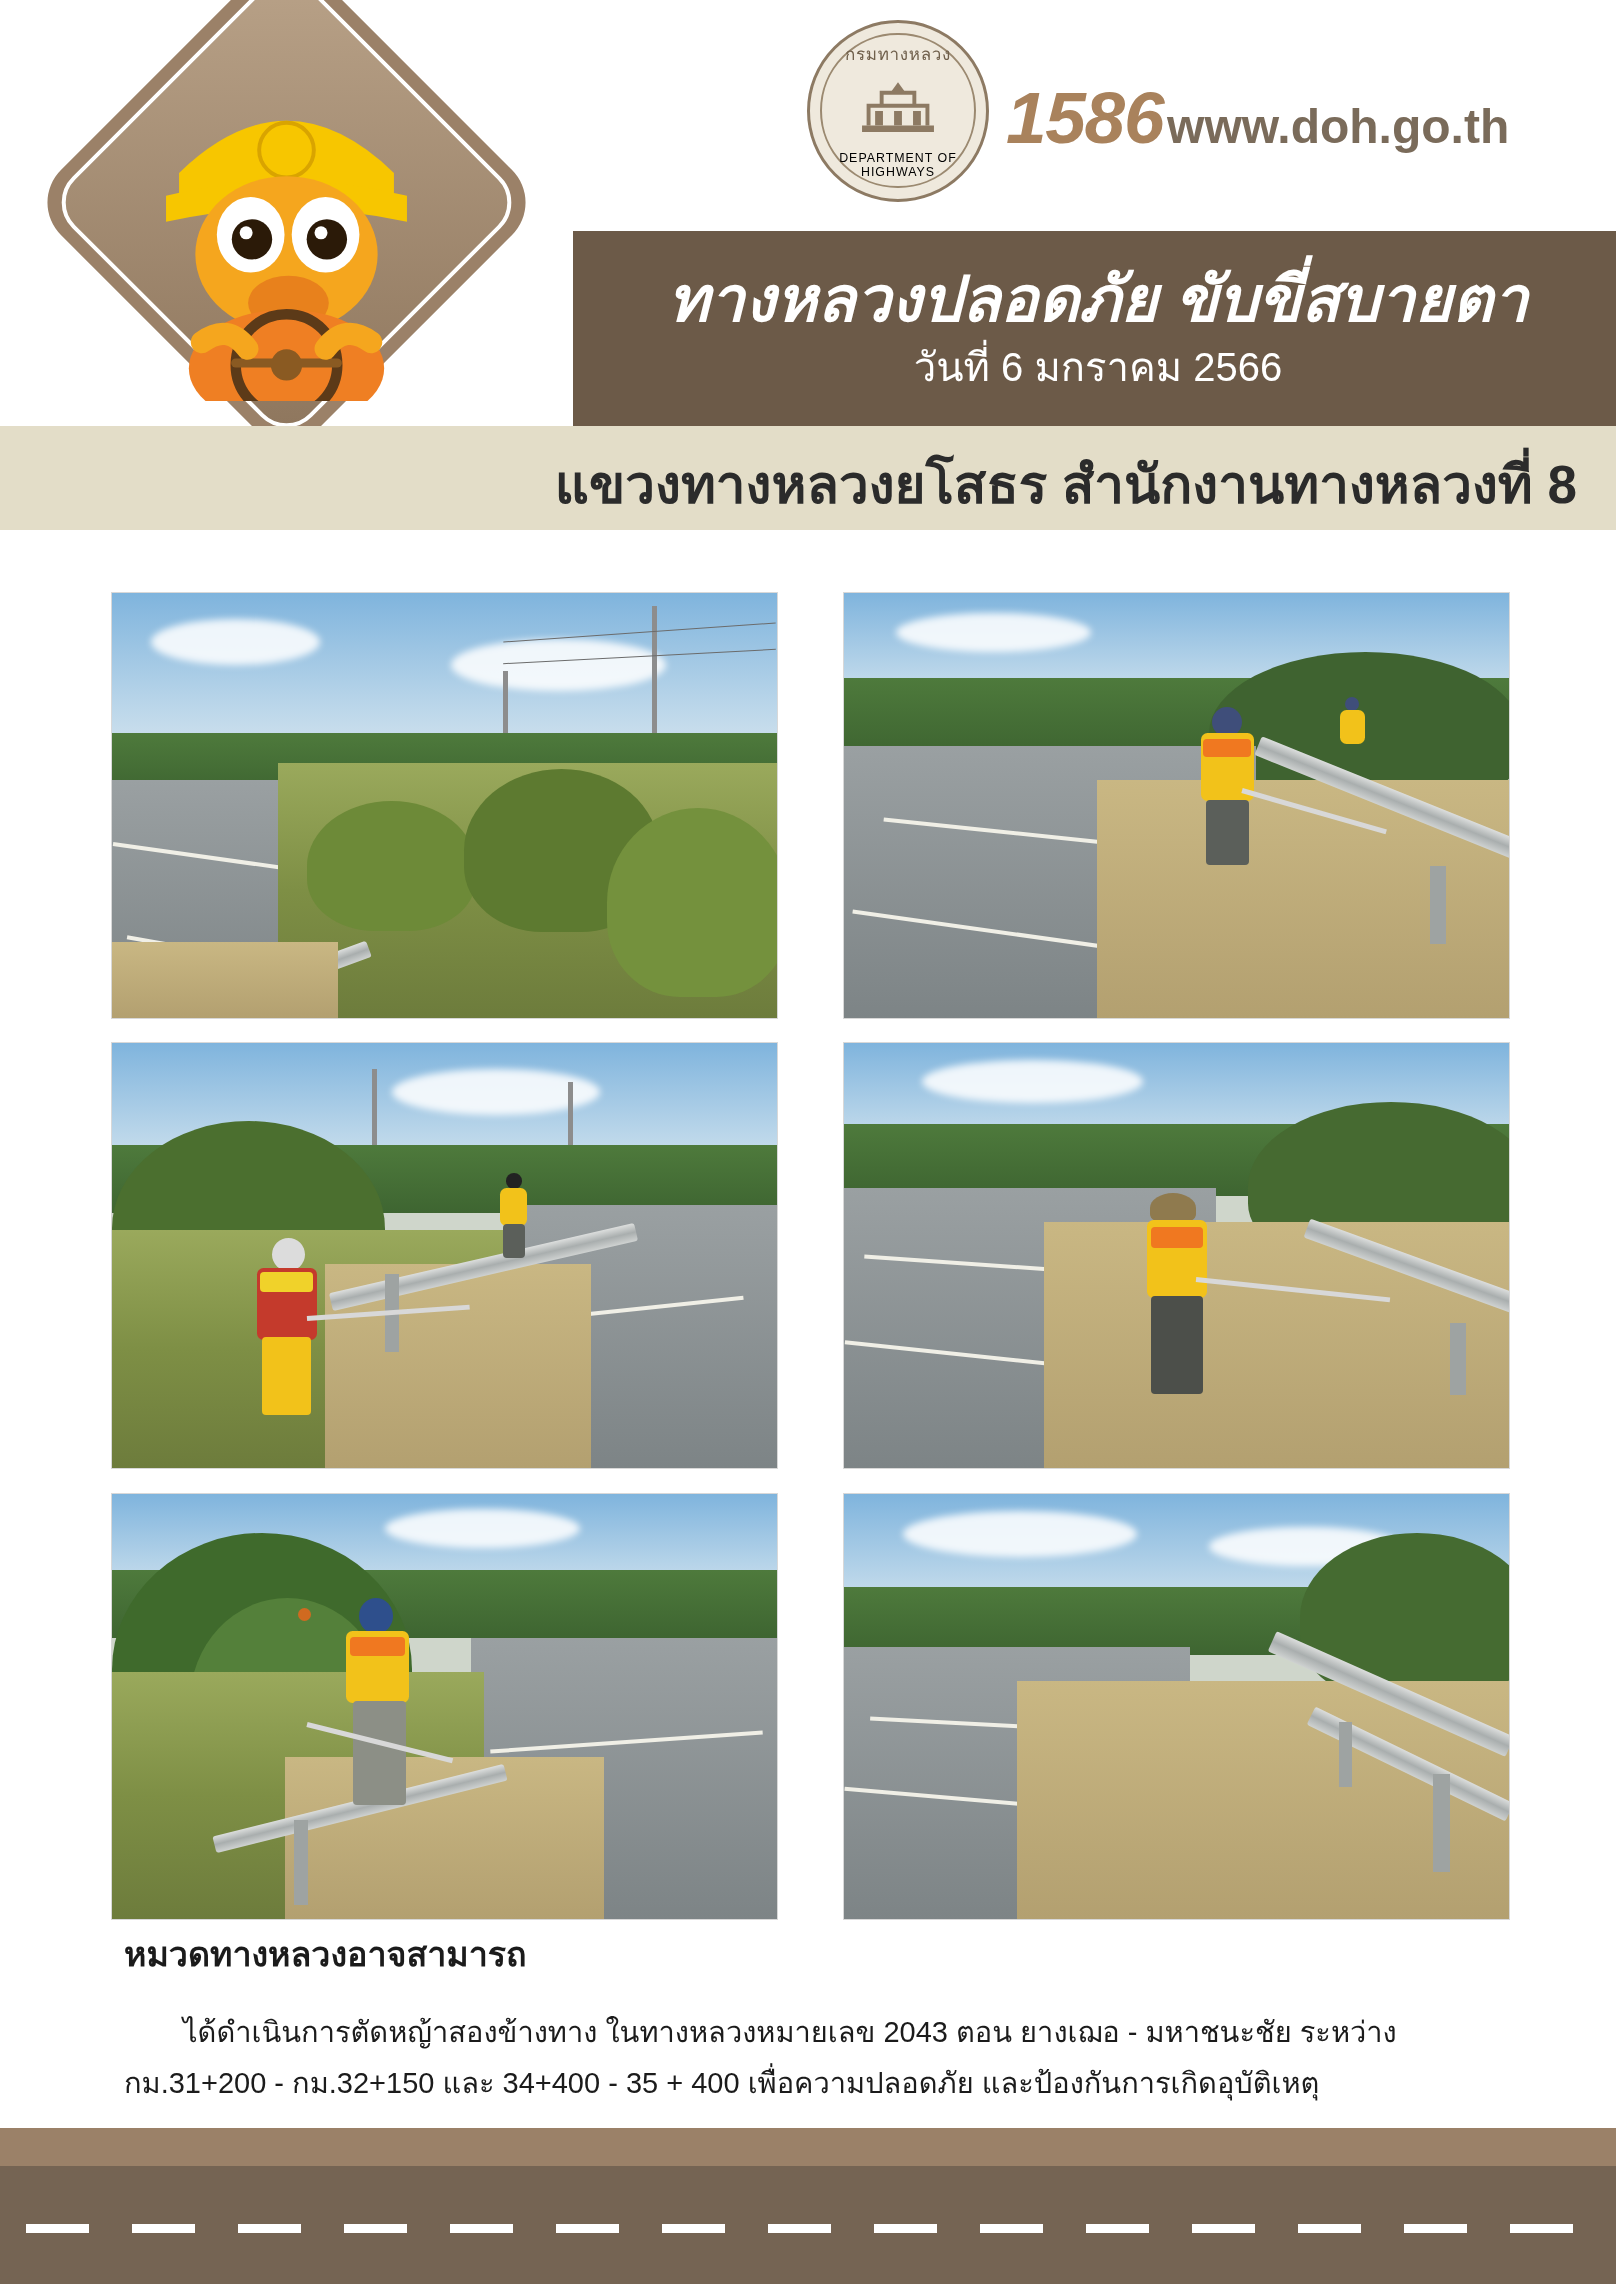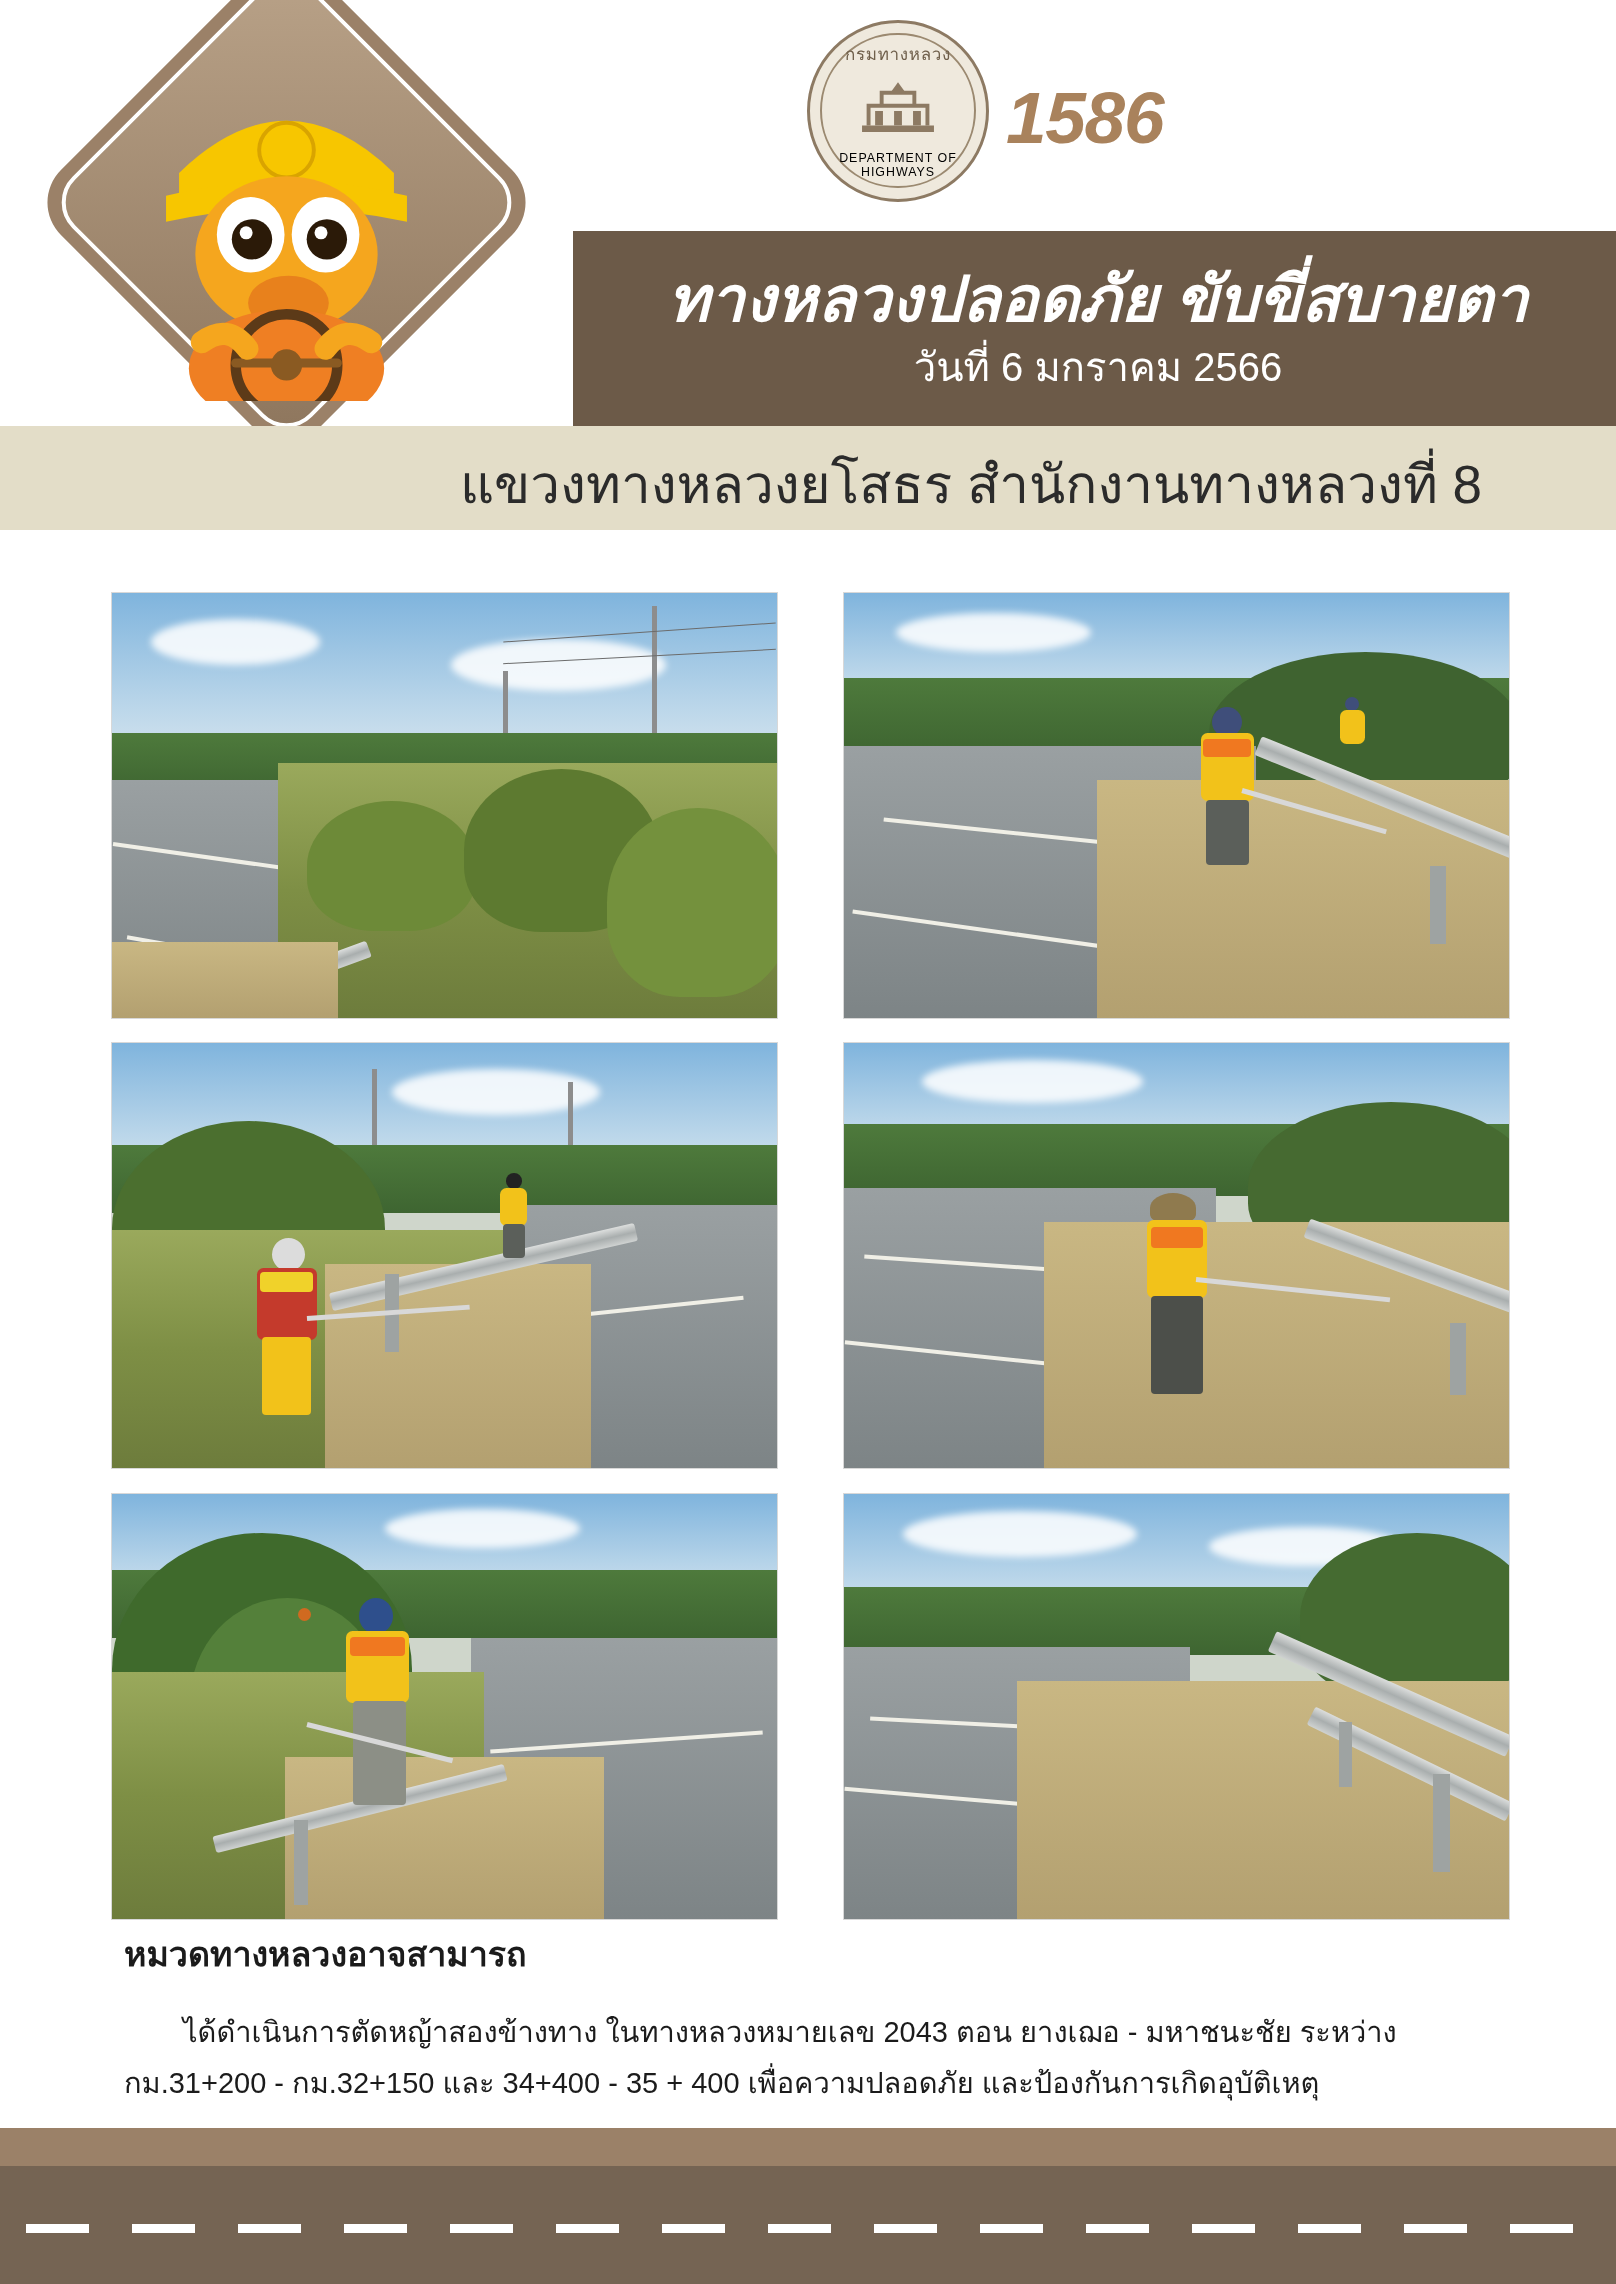--- a/index.html
+++ b/index.html
@@ -169,24 +169,24 @@
     top: 426px;
     width: 1616px;
     height: 104px;
     background: #e3ddc8;
   }
   .subbanner-text {
     position: absolute;
     left: 365px;
     right: 39px;
     top: 15.6px;
-    text-align: center;
+    text-align: right;
     color: #2b2b2b;
     font-size: 53px;
-    font-weight: normal;
+    font-weight: bold;
     white-space: nowrap;
   }
 
   
   .gallery {
     position: absolute;
     left: 111px;
     top: 592px;
     width: 1400px;
   }
@@ -386,20 +386,21 @@
         <path d="M65 4 L78 22 L52 22 Z" fill="#8d7a63"></path>
         <rect x="30" y="48" width="12" height="22" fill="#8d7a63"></rect>
         <rect x="59" y="48" width="12" height="22" fill="#8d7a63"></rect>
         <rect x="88" y="48" width="12" height="22" fill="#8d7a63"></rect>
       </svg>
       <div class="seal-bottom">DEPARTMENT OF HIGHWAYS</div>
     </div>
     <div class="hotline-text">
       <div class="hotline-row1">
         <span class="hotline-num">1586</span>
+        <span class="hotline-url">www.doh.go.th</span>
       </div>
     </div>
   </div>
 
   <div class="banner">
     <div class="banner-title">ทางหลวงปลอดภัย  ขับขี่สบายตา</div>
     <div class="banner-date">วันที่ 6 มกราคม 2566</div>
   </div>
 
   <div class="subbanner">

